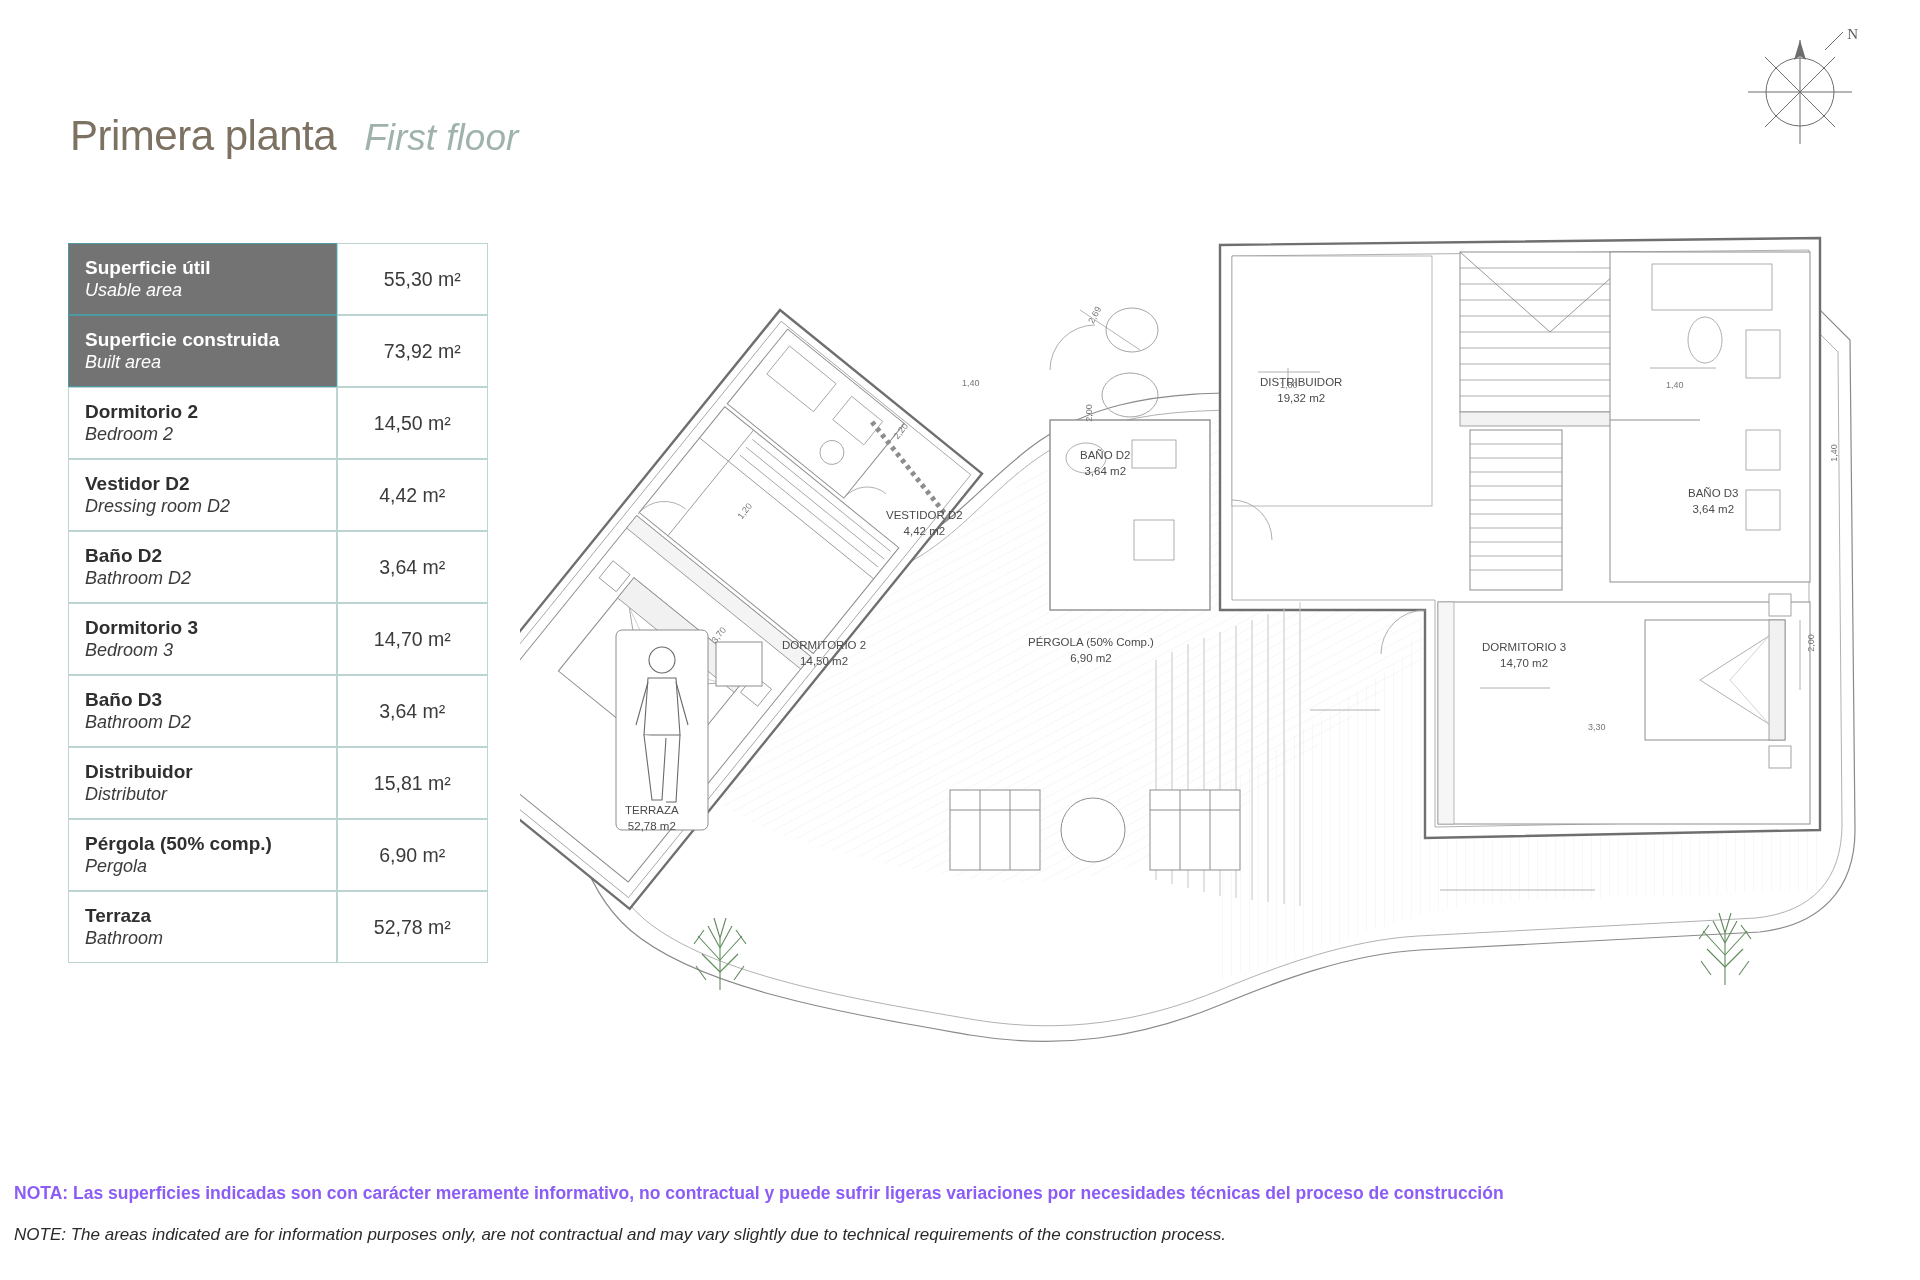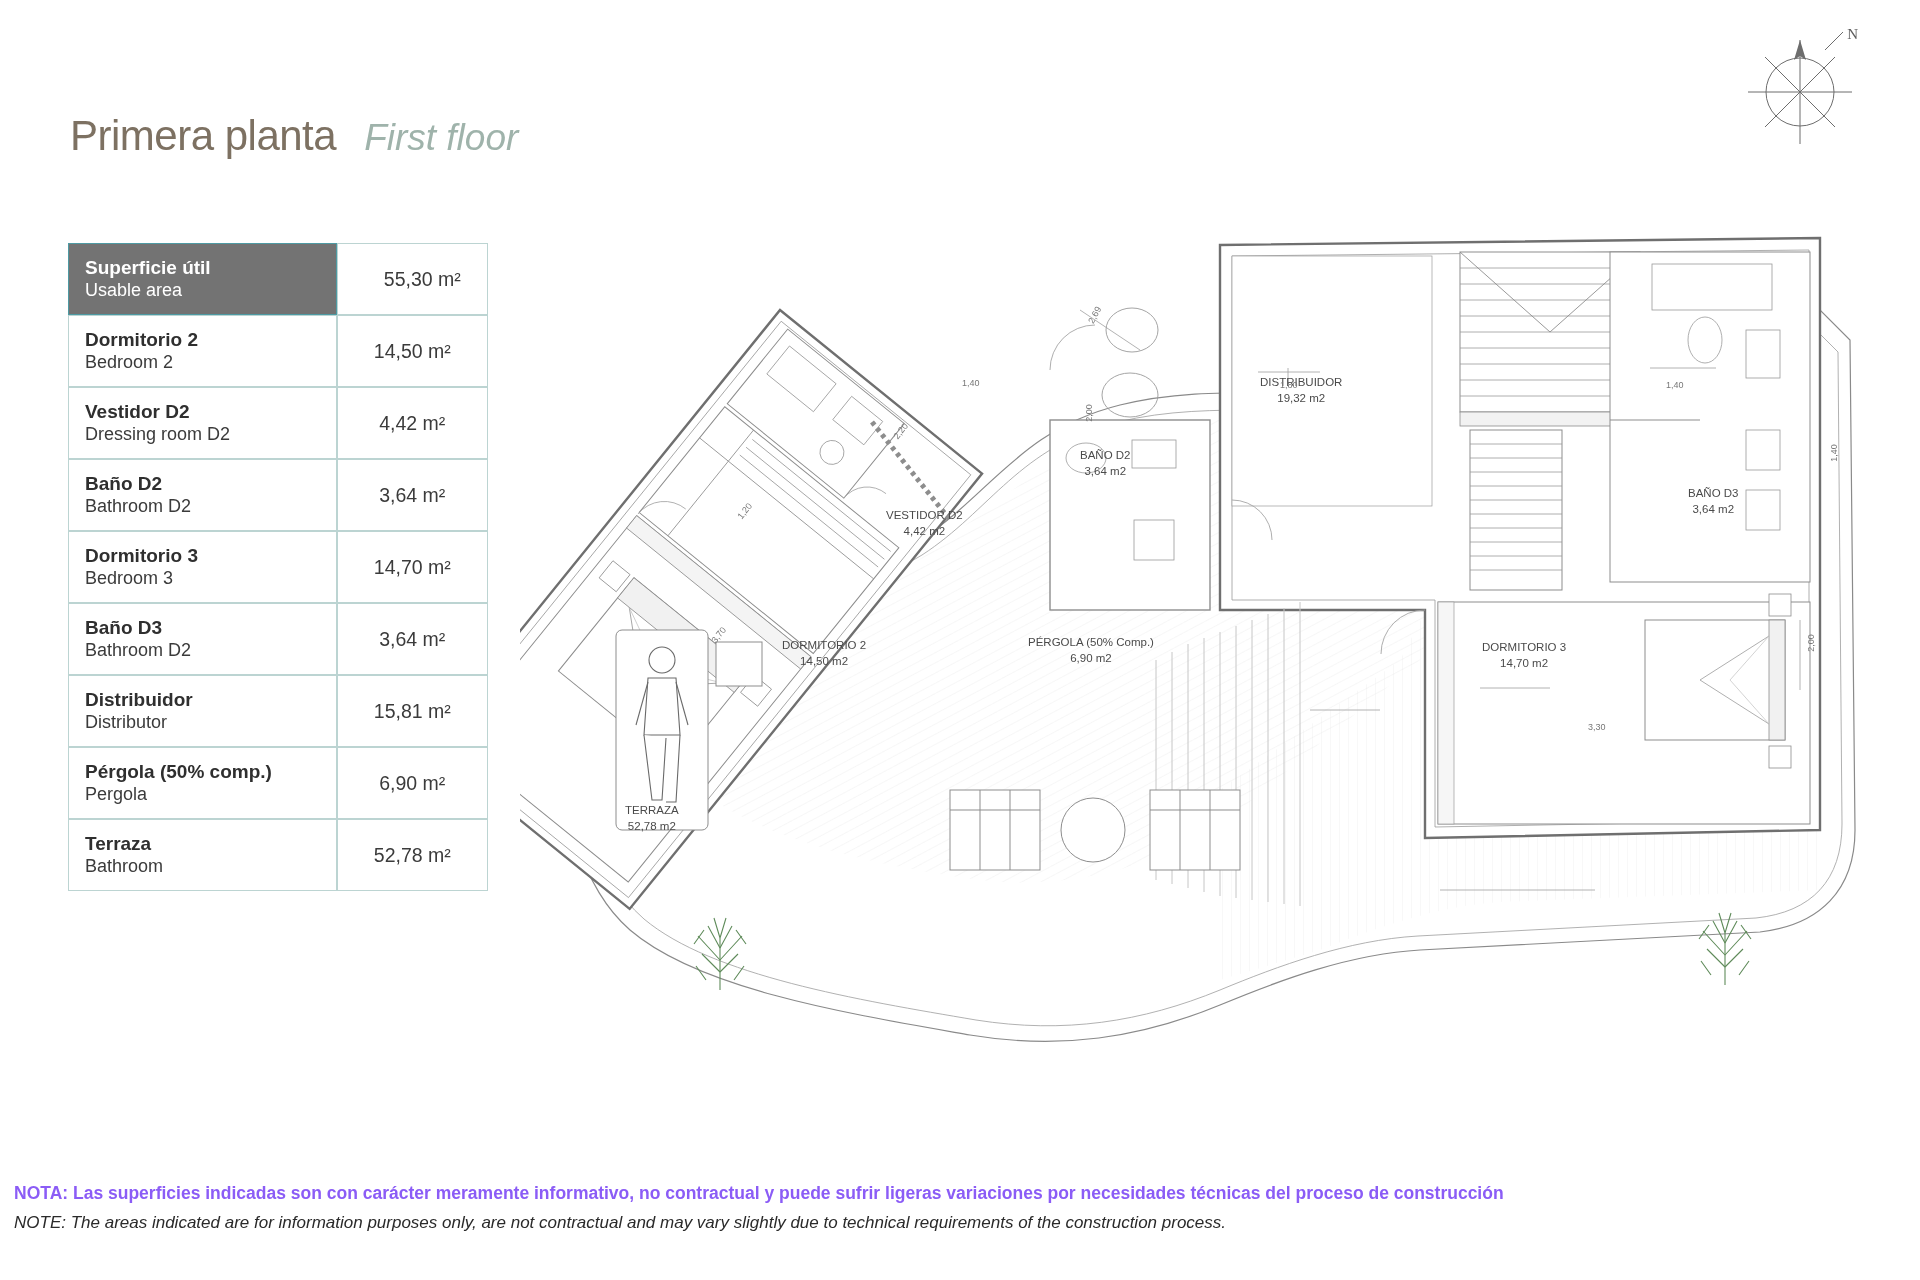--- a/index.html
+++ b/index.html
@@ -74,20 +74,21 @@
     padding-left: 36px;
   }
   .lbl-es {
     font-size: 19px;
     font-weight: bold;
     line-height: 1.17;
     color: #2f2f2f;
   }
   .lbl-en {
     font-size: 18px;
+    font-style: italic;
     line-height: 1.17;
     color: #3b3b3b;
   }
   tr.highlight .lbl-es, tr.highlight .lbl-en { color: #ffffff; }
 
   
   #compass {
     position: absolute;
     left: 1740px;
     top: 30px;
@@ -142,21 +143,21 @@
     color: #8b5cf6;
     font-weight: bold;
     line-height: 1.5;
   }
   #note-es .note-body { font-weight: bold; }
   #note-en {
     font-size: 17px;
     color: #2a2a2a;
     font-style: italic;
     line-height: 1.5;
-    margin-top: 4px;
+    margin-top: 16px;
   }
 </style>
 </head>
 <body>
 
 <div id="title-block">
   <div id="title-es">Primera planta</div>
   <div id="title-en">First floor</div>
 </div>
 
@@ -174,20 +175,27 @@
 </div>
 
 <table id="areas-table">
   <tbody>
     <tr class="highlight">
       <td class="label-cell">
         <div class="lbl-es">Superficie útil</div>
         <div class="lbl-en">Usable area</div>
       </td>
       <td class="value-cell">55,30 m²</td>
+    </tr>
+    <tr class="highlight">
+      <td class="label-cell">
+        <div class="lbl-es">Superficie construida</div>
+        <div class="lbl-en">Built area</div>
+      </td>
+      <td class="value-cell">73,92 m²</td>
     </tr>
     <tr>
       <td class="label-cell">
         <div class="lbl-es">Dormitorio 2</div>
         <div class="lbl-en">Bedroom 2</div>
       </td>
       <td class="value-cell">14,50 m²</td>
     </tr>
     <tr>
       <td class="label-cell">

